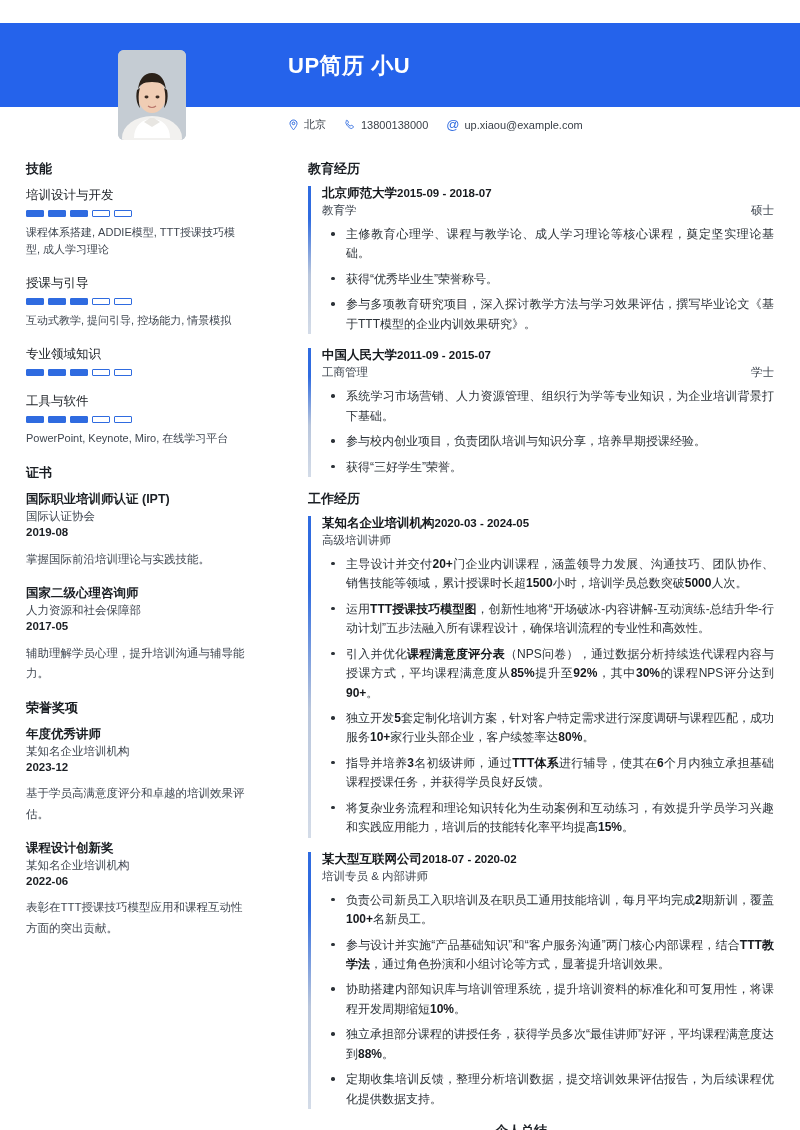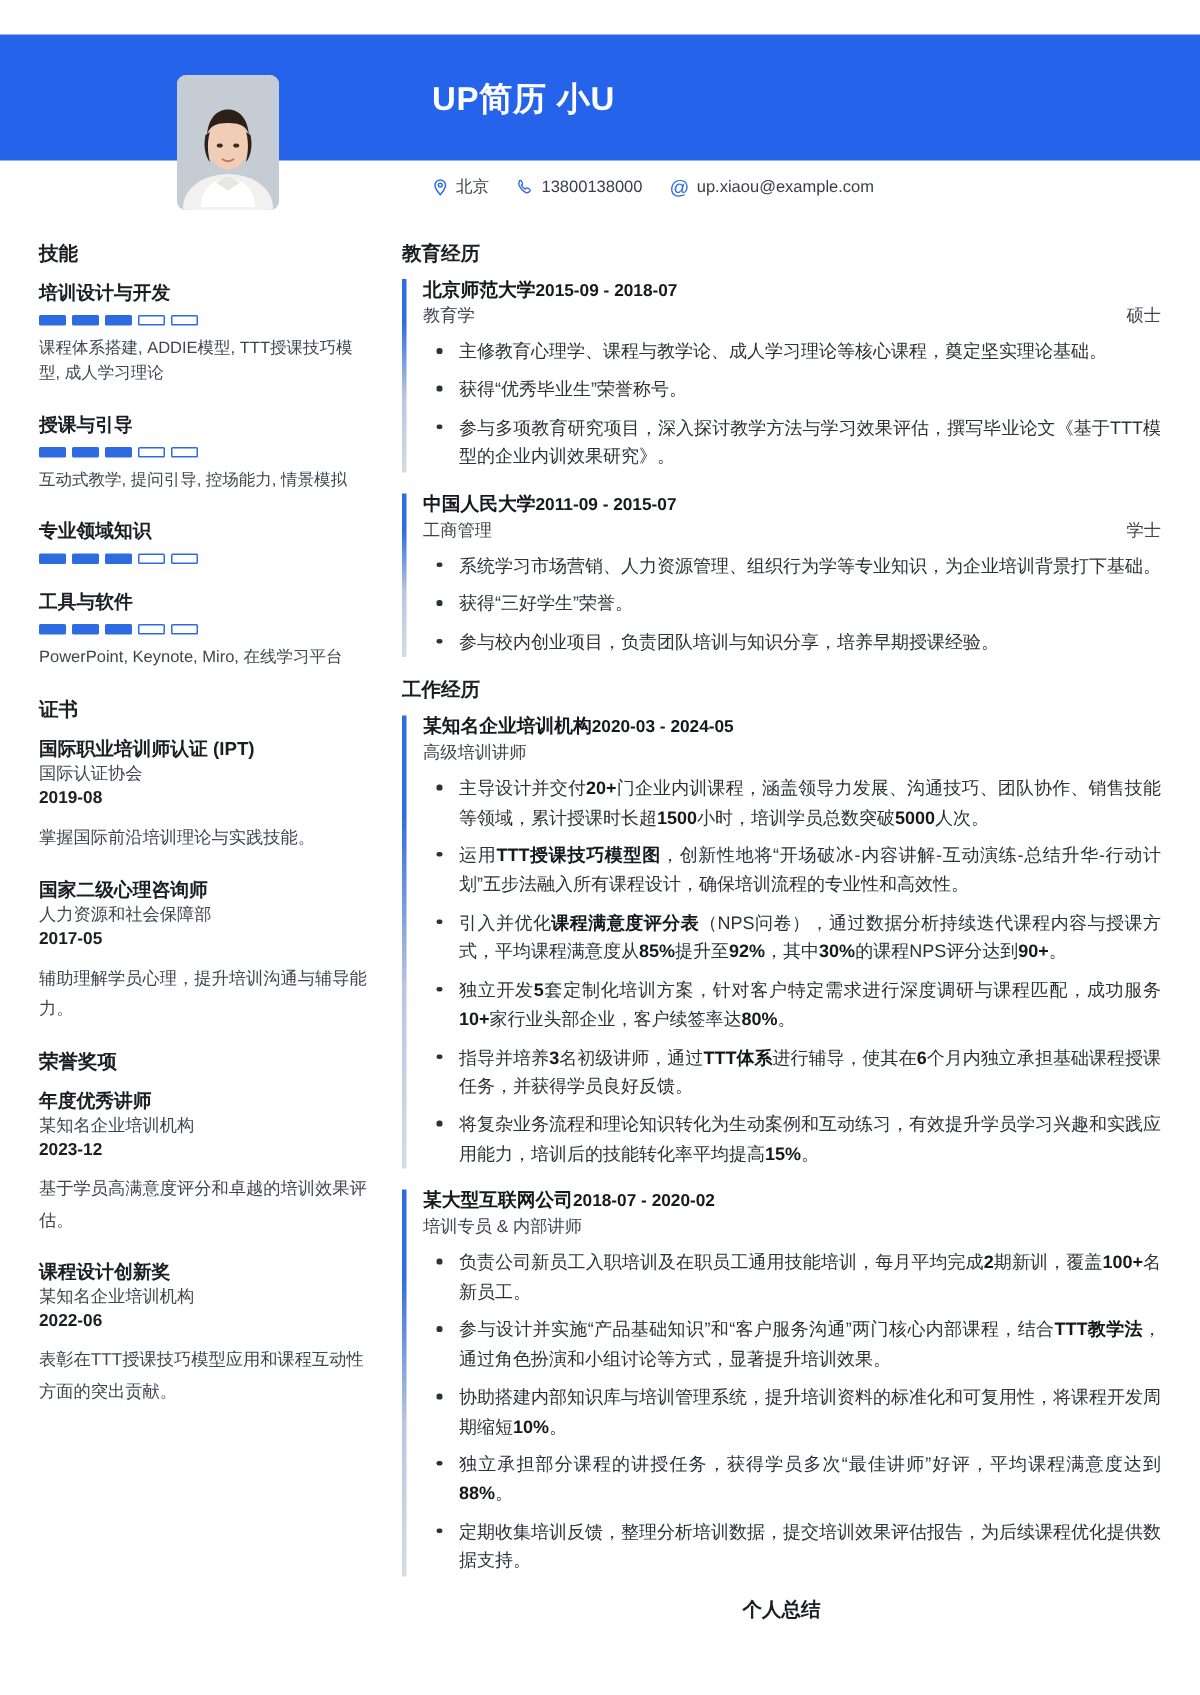--- a/index.html
+++ b/index.html
@@ -78,21 +78,21 @@
   
   .side-section-title {
     font-size: 13px;
     font-weight: bold;
     color: #1b1f24;
     margin-bottom: 9px;
   }
   .side-block { margin-bottom: 17px; }
   .skill-name {
     font-size: 12.5px;
-    font-weight: bold;
+    font-weight: normal;
     color: #1b1f24;
     margin-bottom: 6px;
   }
   .seg-row { display: flex; gap: 4px; margin-bottom: 7px; }
   .seg {
     width: 18px;
     height: 7px;
     border: 1px solid #2f6be0;
     border-radius: 1px;
     background: #ffffff;
@@ -108,21 +108,21 @@
     font-weight: bold;
     color: #1b1f24;
     line-height: 1.35;
   }
   .cert-org { font-size: 11.5px; color: #3f4650; line-height: 1.4; }
   .cert-date { font-size: 11.5px; font-weight: bold; color: #1b1f24; line-height: 1.45; }
   .cert-desc { font-size: 11.5px; color: #3f4650; line-height: 1.75; margin-top: 8px; }
   .cert-entry { margin-bottom: 16px; }
 
   
-  .main-section { margin-bottom: 6px; }
+  .main-section { margin-bottom: 6px; margin-left: 40px; }
   .main-section-title {
     font-size: 13px;
     font-weight: bold;
     color: #1b1f24;
     margin-bottom: 7px;
   }
   .entry {
     position: relative;
     padding-left: 14px;
     margin-bottom: 13px;
@@ -337,22 +337,22 @@
               <div class="entry-head">
                 <div class="entry-org">中国人民大学</div>
                 <div class="entry-date">2011-09 - 2015-07</div>
               </div>
               <div class="entry-sub">
                 <div class="entry-major">工商管理</div>
                 <div class="entry-degree">学士</div>
               </div>
               <ul class="bullets">
                 <li>系统学习市场营销、人力资源管理、组织行为学等专业知识，为企业培训背景打下基础。</li>
+                <li>参与校内创业项目，负责团队培训与知识分享，培养早期授课经验。</li>
                 <li>获得“三好学生”荣誉。</li>
-                <li>参与校内创业项目，负责团队培训与知识分享，培养早期授课经验。</li>
               </ul>
             </div>
           </div>
       </div>
 
       <div class="main-section">
         <div class="main-section-title">工作经历</div>
         <div id="work-container">
             <div class="entry">
               <div class="entry-head">

